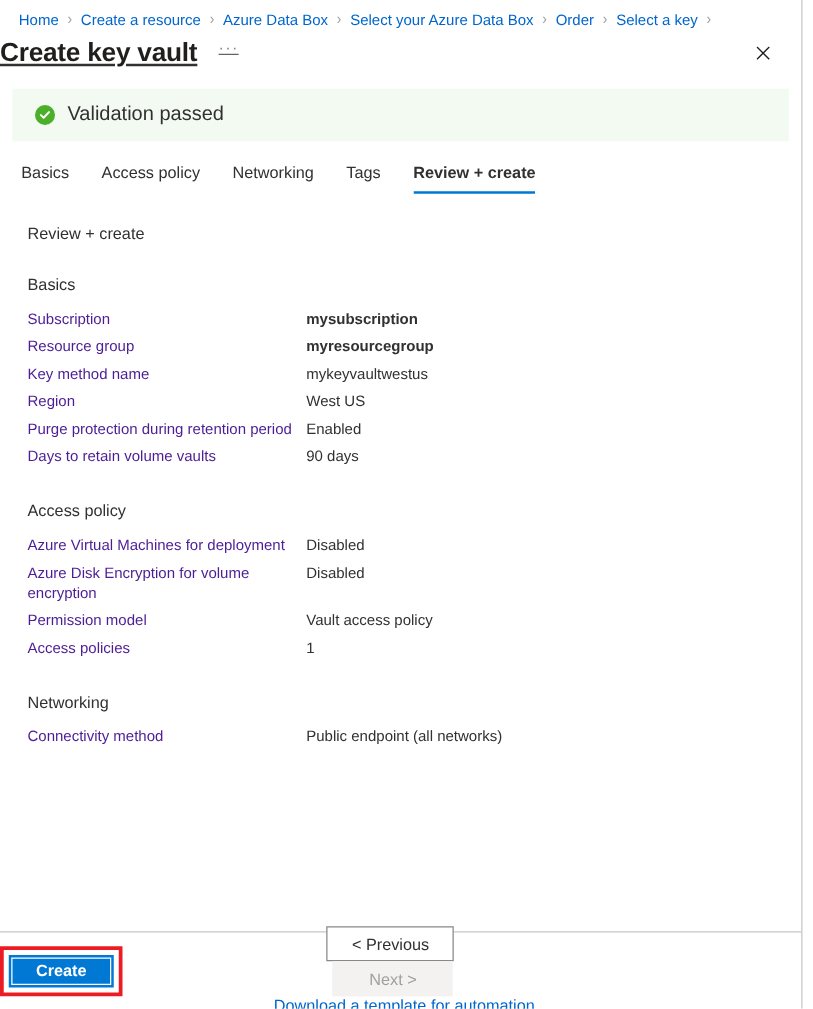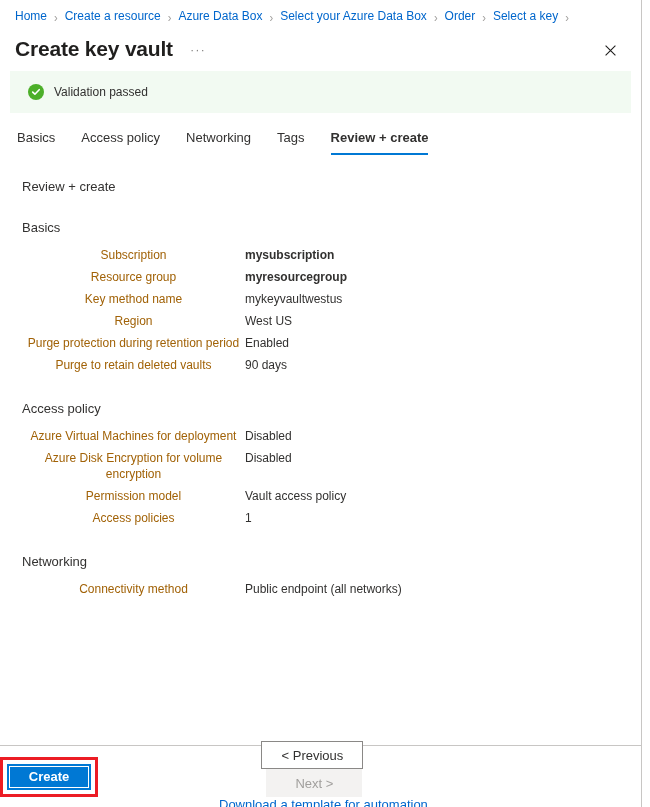--- a/index.html
+++ b/index.html
@@ -28,43 +28,44 @@
     border-right: 1px solid #c8c6c4;
     display: flex;
     flex-direction: column;
   }
 
   
   .breadcrumb {
     padding: 8px 0 4px 15px;
     height: 27px;
     display: flex;
-    align-items: flex-end;
+    align-items: center;
     white-space: nowrap;
     font-size: 12px;
   }
   .crumb {
     color: #0066cc;
     cursor: pointer;
     text-decoration: none;
   }
   .crumb-sep {
     color: #a19f9d;
     margin: 0 7px;
     font-size: 11px;
     display: inline-block;
     transform: scaleY(1.15);
   }
 
   
   .title-row {
     display: flex;
-    align-items: flex-end;
-    padding: 2px 12px 0 15px;
+    align-items: flex-start;
+    padding: 2px 12px 0 0;
     height: 36px;
+    text-decoration: underline;
   }
   .page-title {
     font-size: 21px;
     font-weight: 600;
     color: #201f1e;
     letter-spacing: -0.2px;
     line-height: 28px;
   }
   .ellipsis-btn {
     margin-left: 14px;
@@ -100,21 +101,21 @@
   .check-icon {
     width: 16px; height: 16px;
     border-radius: 50%;
     background: #4caf29;
     display: flex; align-items: center; justify-content: center;
     flex: 0 0 auto;
   }
   .check-icon svg { display:block; }
   .banner-text {
     margin-left: 10px;
-    font-size: 12px;
+    font-size: 16px;
     color: #323130;
   }
 
   
   .tabs {
     display: flex;
     align-items: flex-end;
     padding: 14px 0 0 17px;
     height: 42px;
     gap: 0;
@@ -160,23 +161,22 @@
     table-layout: fixed;
   }
   table.kv td {
     vertical-align: top;
     padding: 0 0 6px 0;
     font-size: 12px;
     line-height: 16px;
   }
   td.k {
     width: 223px;
-    color: #a16207;
+    color: #4c1d95;
     padding-right: 8px;
-    text-align: center;
   }
   td.v {
     color: #323130;
   }
   td.v.bold { font-weight: 700; }
 
   .sec-access td.k { width: 223px; }
   .sec-access td.v { padding-left: 0; }
 
   
@@ -317,21 +317,21 @@
           </tr>
           <tr>
             <td class="k">Region</td>
             <td class="v">West US</td>
           </tr>
           <tr>
             <td class="k">Purge protection during retention period</td>
             <td class="v">Enabled</td>
           </tr>
           <tr>
-            <td class="k">Purge to retain deleted vaults</td>
+            <td class="k">Days to retain volume vaults</td>
             <td class="v">90 days</td>
           </tr>
         </tbody>
       </table>
     </div>
 
     <div class="section sec-access">
       <div class="section-title">Access policy</div>
       <table class="kv">
         <tbody>

